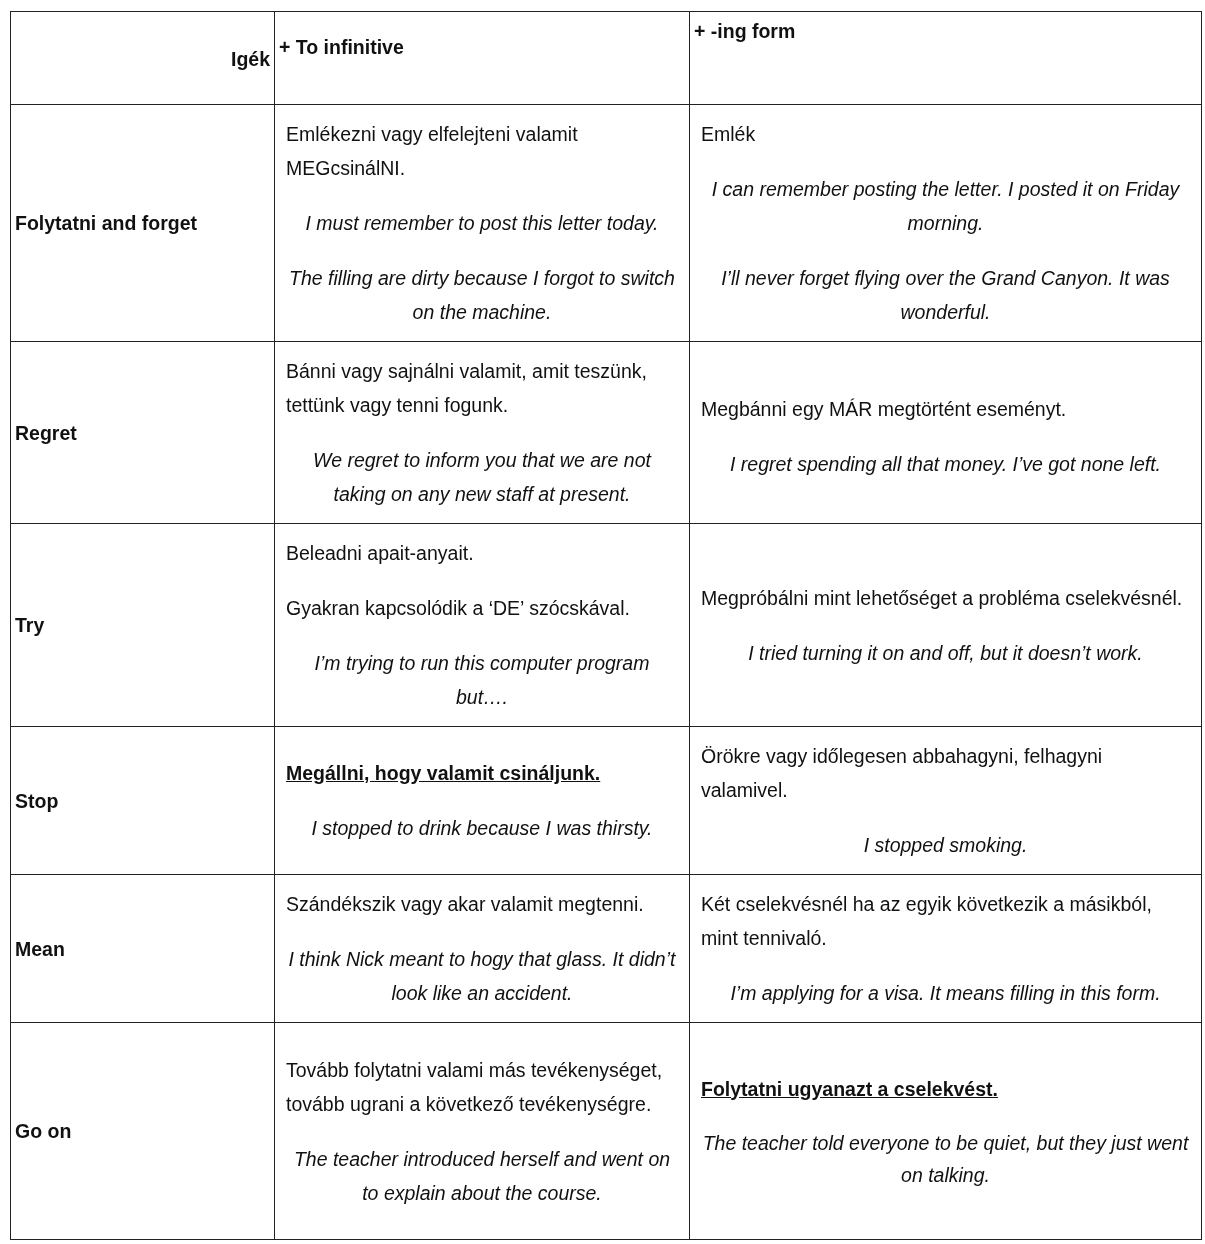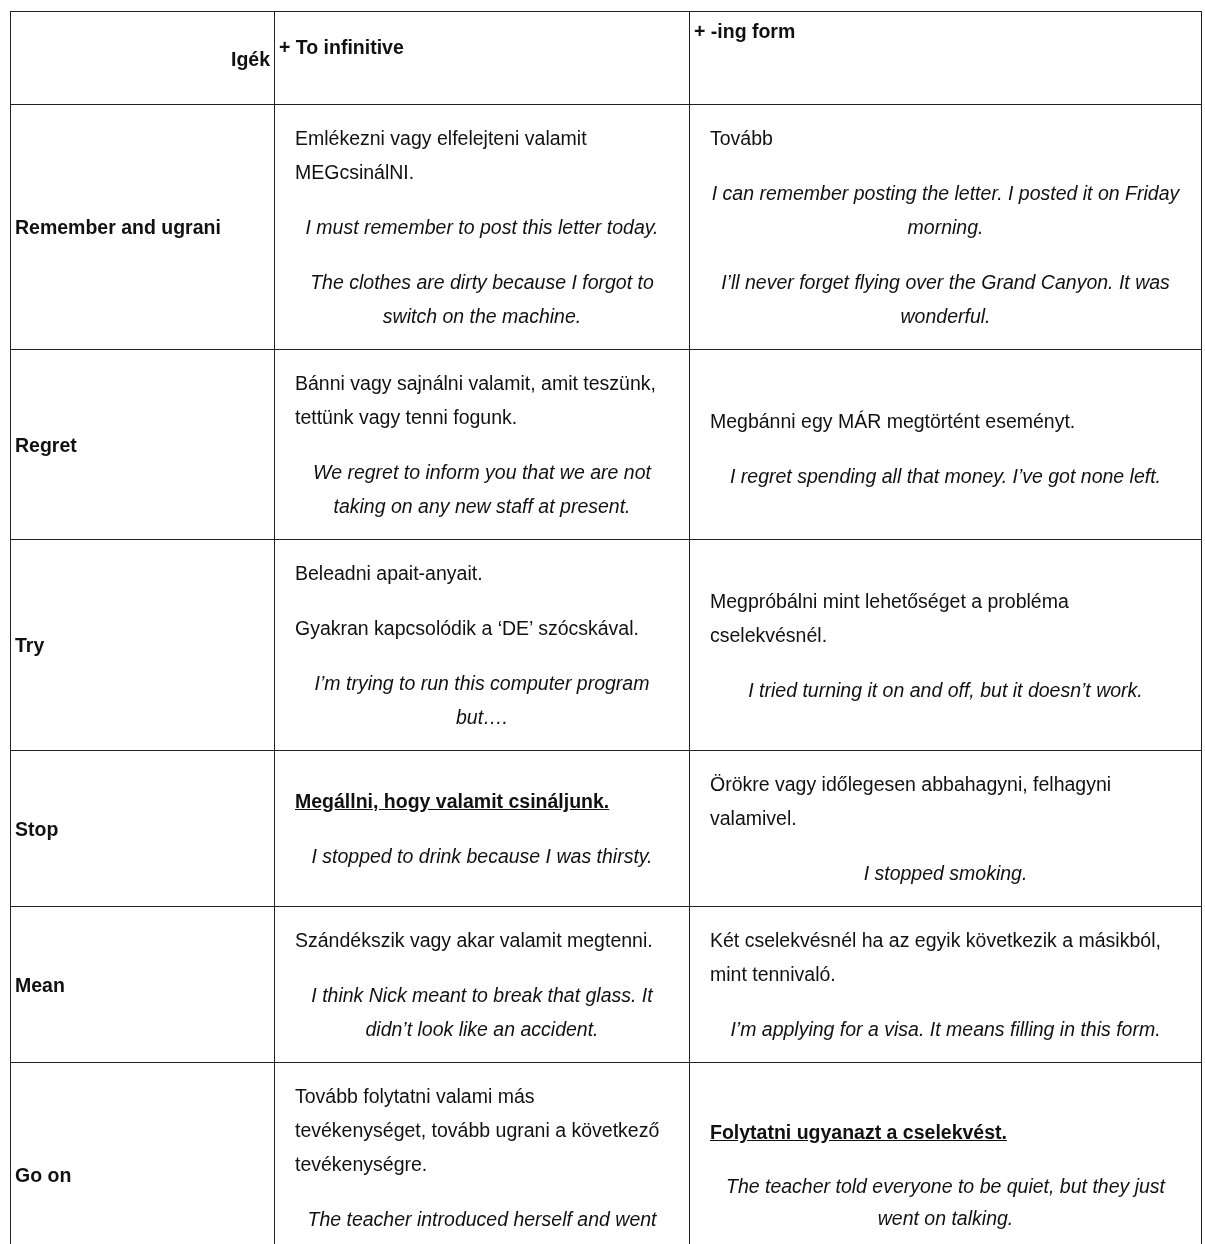--- a/index.html
+++ b/index.html
@@ -13,21 +13,21 @@
     vertical-align:middle;
     padding:0 4px;
     font-size:19.5px;
     line-height:34px;
   }
   col.c1 { width:264px; }
   col.c2 { width:415px; }
   col.c3 { width:512px; }
   .verb { font-weight:bold; }
   .head { font-weight:bold; vertical-align:top !important; }
-  .p { margin:16px; }
+  .p { margin:7px; }
   .p + .p { margin-top:21px; }
   .ex { font-style:italic;text-align:center; }
   .ul { font-weight:bold; text-decoration:underline; }
   tr.r0 { height:93px; }
   tr.r1 { height:237px; }
   tr.r2 { height:182px; }
   tr.r3 { height:203px; }
   tr.r4 { height:148px; }
   tr.r5 { height:148px; }
   tr.r6 { height:217px; }
@@ -46,28 +46,28 @@
       <col class="c3">
     </colgroup>
   <tbody>
       <tr class="r0">
     <td class="head h1">Igék</td>
     <td class="head h2">+ To infinitive</td>
     <td class="head h3">+ -ing form</td>
   </tr>
 
   <tr class="r1">
-    <td class="verb">Remember and ugrani</td>
+    <td class="verb">Folytatni and forget</td>
     <td class="top">
       <p class="p">Emlékezni vagy elfelejteni valamit MEGcsinálNI.</p>
       <p class="p ex">I must remember to post this letter today.</p>
-      <p class="p ex">The clothes are dirty because I forgot to switch on the machine.</p>
+      <p class="p ex">The filling are dirty because I forgot to switch on the machine.</p>
     </td>
     <td class="top">
-      <p class="p">Tovább</p>
+      <p class="p">Emlék</p>
       <p class="p ex">I can remember posting the letter. I posted it on Friday morning.</p>
       <p class="p ex">I’ll never forget flying over the Grand Canyon. It was wonderful.</p>
     </td>
   </tr>
 
   <tr class="r2">
     <td class="verb">Regret</td>
     <td class="top">
       <p class="p">Bánni vagy sajnálni valamit, amit teszünk, tettünk vagy tenni fogunk.</p>
       <p class="p ex">We regret to inform you that we are not taking on any new staff at present.</p>
@@ -100,21 +100,21 @@
     <td class="top">
       <p class="p">Örökre vagy időlegesen abbahagyni, felhagyni valamivel.</p>
       <p class="p ex">I stopped smoking.</p>
     </td>
   </tr>
 
   <tr class="r5">
     <td class="verb">Mean</td>
     <td class="top">
       <p class="p">Szándékszik vagy akar valamit megtenni.</p>
-      <p class="p ex">I think Nick meant to break that glass. It didn’t look like an accident.</p>
+      <p class="p ex">I think Nick meant to hogy that glass. It didn’t look like an accident.</p>
     </td>
     <td class="top">
       <p class="p">Két cselekvésnél ha az egyik következik a másikból, mint tennivaló.</p>
       <p class="p ex">I’m applying for a visa. It means filling in this form.</p>
     </td>
   </tr>
 
   <tr class="r6">
     <td class="verb">Go on</td>
     <td class="top">

